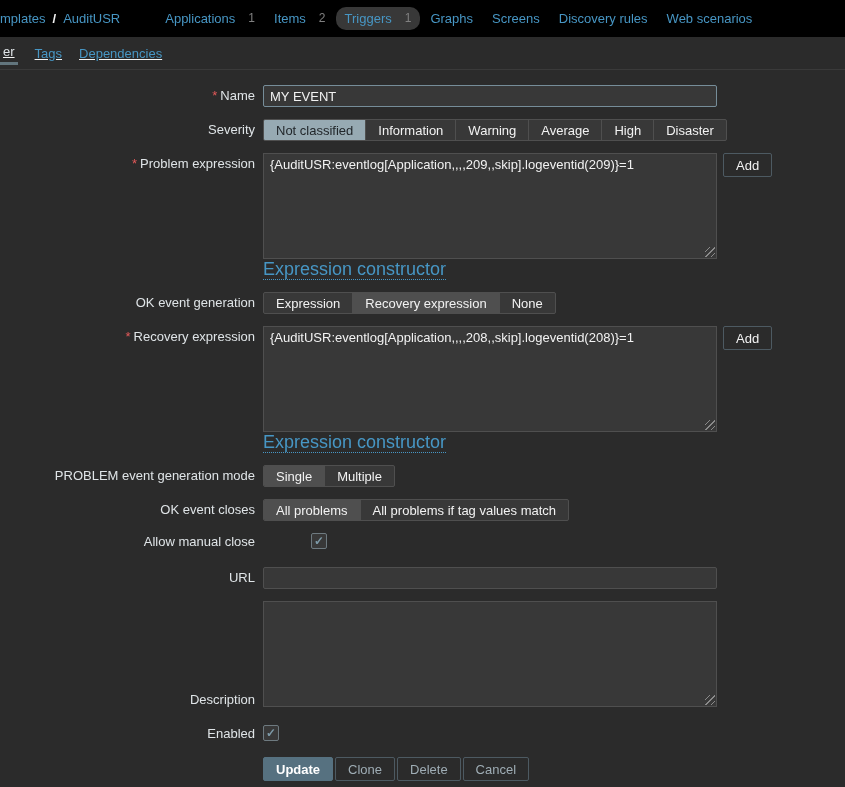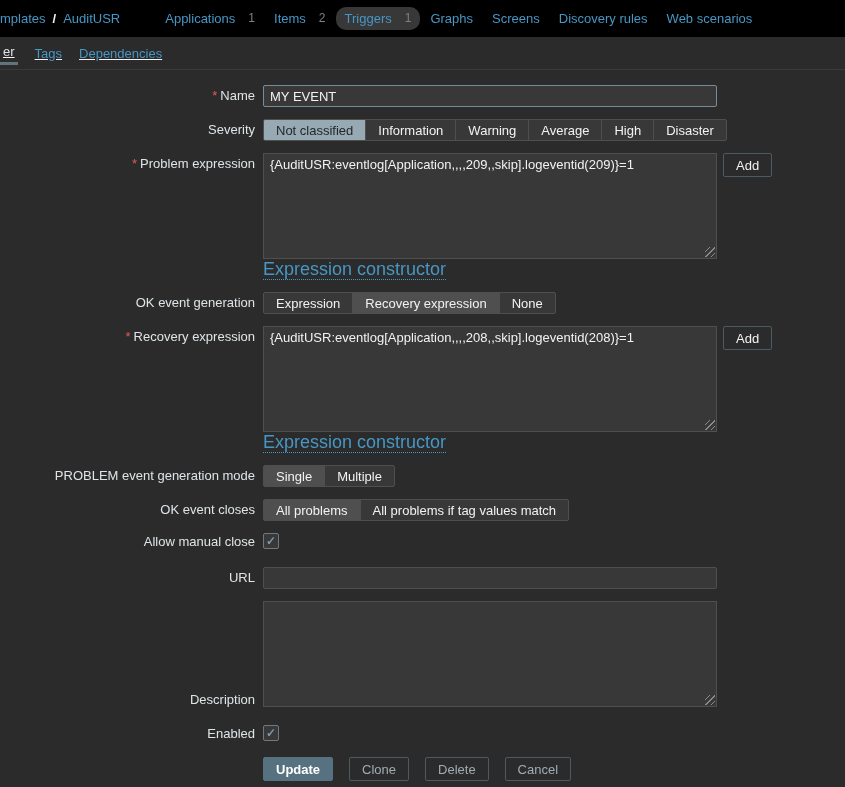--- a/index.html
+++ b/index.html
@@ -97,21 +97,21 @@
   
   .ctor-row { margin:-8px 0 12px 263px; }
   .ctor-link { border-bottom:1px dotted #4796c4; font-size:18px; }
   .checkbox {
     width:16px; height:16px; background:#383838;
     border:1px solid #6e7a80; border-radius:2px;
     display:flex; align-items:center; justify-content:center;
     cursor:pointer;
   }
   .checkbox .mark { color:#7d9aa8; font-size:12px; font-weight:bold; line-height:1; }
-  .footer-btns { display:flex; gap:16px; }
+  .footer-btns { display:flex; gap:2px; }
 </style>
 </head>
 <body>
 
 <div class="topnav">
   <span class="link">mplates</span>
   <span class="crumb-sep">/</span>
   <span class="link">AuditUSR</span>
   <nav class="navitems">
     <a class="navitem">
@@ -234,21 +234,21 @@
   <div class="form-row">
     <div class="lbl"><span>OK event closes</span></div>
     <div class="fld">
       <div class="seg">
         <button class="seg-btn sel-gray">All problems</button>
         <button class="seg-btn">All problems if tag values match</button>
       </div>
     </div>
   </div>
 
-  <div class="form-row" style="margin-bottom:18px;">
+  <div class="form-row" style="margin-bottom:18px;gap:48px;">
     <div class="lbl" style="padding-top:1px;"><span>Allow manual close</span></div>
     <div class="fld">
       <div class="checkbox">
         <span class="mark">✓</span>
       </div>
     </div>
   </div>
 
   <div class="form-row">
     <div class="lbl"><span>URL</span></div>

